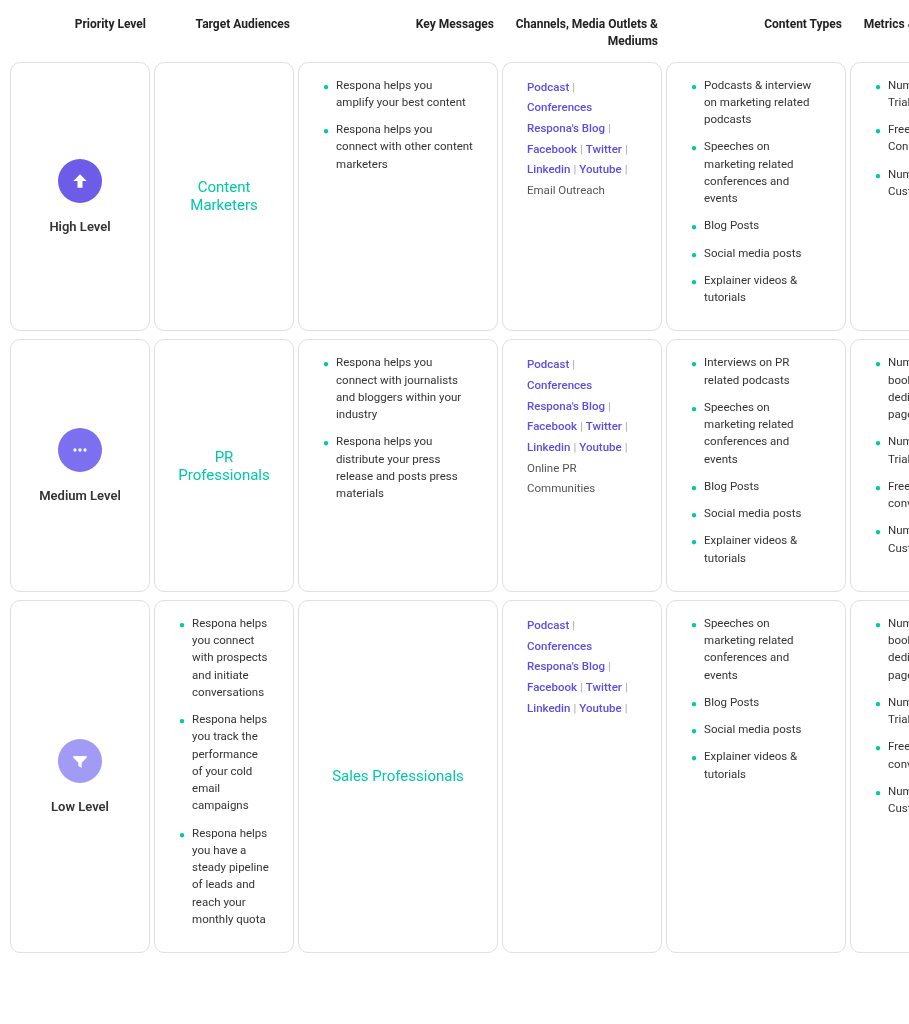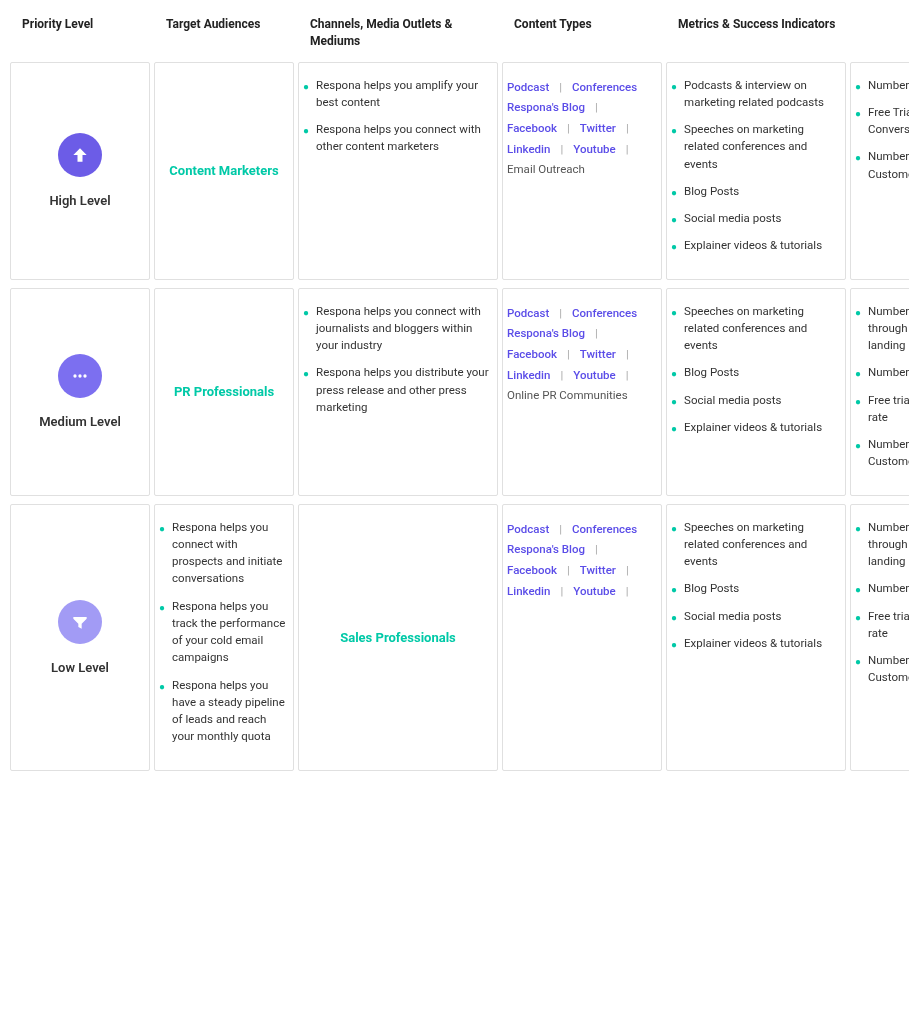--- a/index.html
+++ b/index.html
@@ -15,37 +15,37 @@
       padding: 10px;
     }
     .header-row {
       display: grid;
       grid-template-columns: 140px 140px 200px 160px 180px 175px;
       gap: 4px;
       margin-bottom: 6px;
       padding: 0 4px;
     }
     .header-cell {
-      text-align: left;
+      text-align: right;
       font-weight: 700;
       font-size: 12px;
       color: #222;
       padding: 6px 8px;
       line-height: 1.4;
     }
     .data-row {
       display: grid;
       grid-template-columns: 140px 140px 200px 160px 180px 175px;
       gap: 4px;
       margin-bottom: 8px;
     }
     .cell {
       border: 1.5px solid #e0e0e0;
-      border-radius: 2px;
-      padding: 14px 4px;
+      border-radius: 10px;
+      padding: 14px 24px;
       background: #fff;
       display: flex;
       flex-direction: column;
       align-items: flex-start;
       justify-content: flex-start;
     }
     .priority-cell {
       align-items: center;
       justify-content: center;
       text-align: center;
@@ -72,23 +72,23 @@
     .priority-icon.low-icon {
       background: #a29bf5;
     }
     .priority-label {
       font-size: 13px;
       font-weight: 600;
       color: #333;
     }
     .audience-label {
       color: #00c9a7;
-      font-weight: 700;
-      font-size: 13px;
-      text-align: left;
+      font-weight: 400;
+      font-size: 15px;
+      text-align: center;
       width: 100%;
       display: flex;
       align-items: center;
       justify-content: center;
       height: 100%;
     }
     .bullet-list {
       list-style: none;
       padding: 0;
       width: 100%;
@@ -111,21 +111,21 @@
     }
     .channels-cell {
       font-size: 11.5px;
       line-height: 1.8;
       color: #555;
     }
     .channels-cell .channel-row {
       display: flex;
       align-items: flex-end;
       flex-wrap: wrap;
-      gap: 7px;
+      gap: 0;
     }
     .channel-link {
       color: #5b4de8;
       font-weight: 500;
       cursor: pointer;
     }
     .channel-sep {
       color: #aaa;
       margin: 0 3px;
     }
@@ -137,20 +137,21 @@
     }
   </style>
 </head>
 <body>
 
 <div class="table-wrapper">
 
   <div class="header-row">
     <div class="header-cell">Priority Level</div>
     <div class="header-cell">Target Audiences</div>
+    <div class="header-cell">Key Messages</div>
     <div class="header-cell">Channels, Media Outlets &amp; Mediums</div>
     <div class="header-cell">Content Types</div>
     <div class="header-cell">Metrics &amp; Success Indicators</div>
   </div>
 
   <div class="data-row">
 
     <div class="cell priority-cell">
       <div class="priority-icon high-icon">
         <svg viewBox="0 0 24 24">
@@ -230,21 +231,21 @@
       <span class="priority-label">Medium Level</span>
     </div>
 
     <div class="cell">
       <span class="audience-label">PR Professionals</span>
     </div>
 
     <div class="cell">
       <ul class="bullet-list">
         <li>Respona helps you connect with journalists and bloggers within your industry</li>
-        <li>Respona helps you distribute your press release and other press marketing</li>
+        <li>Respona helps you distribute your press release and posts press materials</li>
       </ul>
     </div>
 
     <div class="cell channels-cell">
       <div class="channel-row">
         <span class="channel-link">Podcast</span>
         <span class="channel-sep">|</span>
         <span class="channel-link">Conferences</span>
       </div>
       <div class="channel-row">
@@ -263,20 +264,21 @@
         <span class="channel-link">Youtube</span>
         <span class="channel-sep">|</span>
       </div>
       <div class="channel-row">
         <span class="channel-plain">Online PR Communities</span>
       </div>
     </div>
 
     <div class="cell">
       <ul class="bullet-list">
+        <li>Interviews on PR related podcasts</li>
         <li>Speeches on marketing related conferences and events</li>
         <li>Blog Posts</li>
         <li>Social media posts</li>
         <li>Explainer videos &amp; tutorials</li>
       </ul>
     </div>
 
     <div class="cell">
       <ul class="bullet-list metrics-list">
         <li>Number of demos booked through our dedicated landing page</li>

